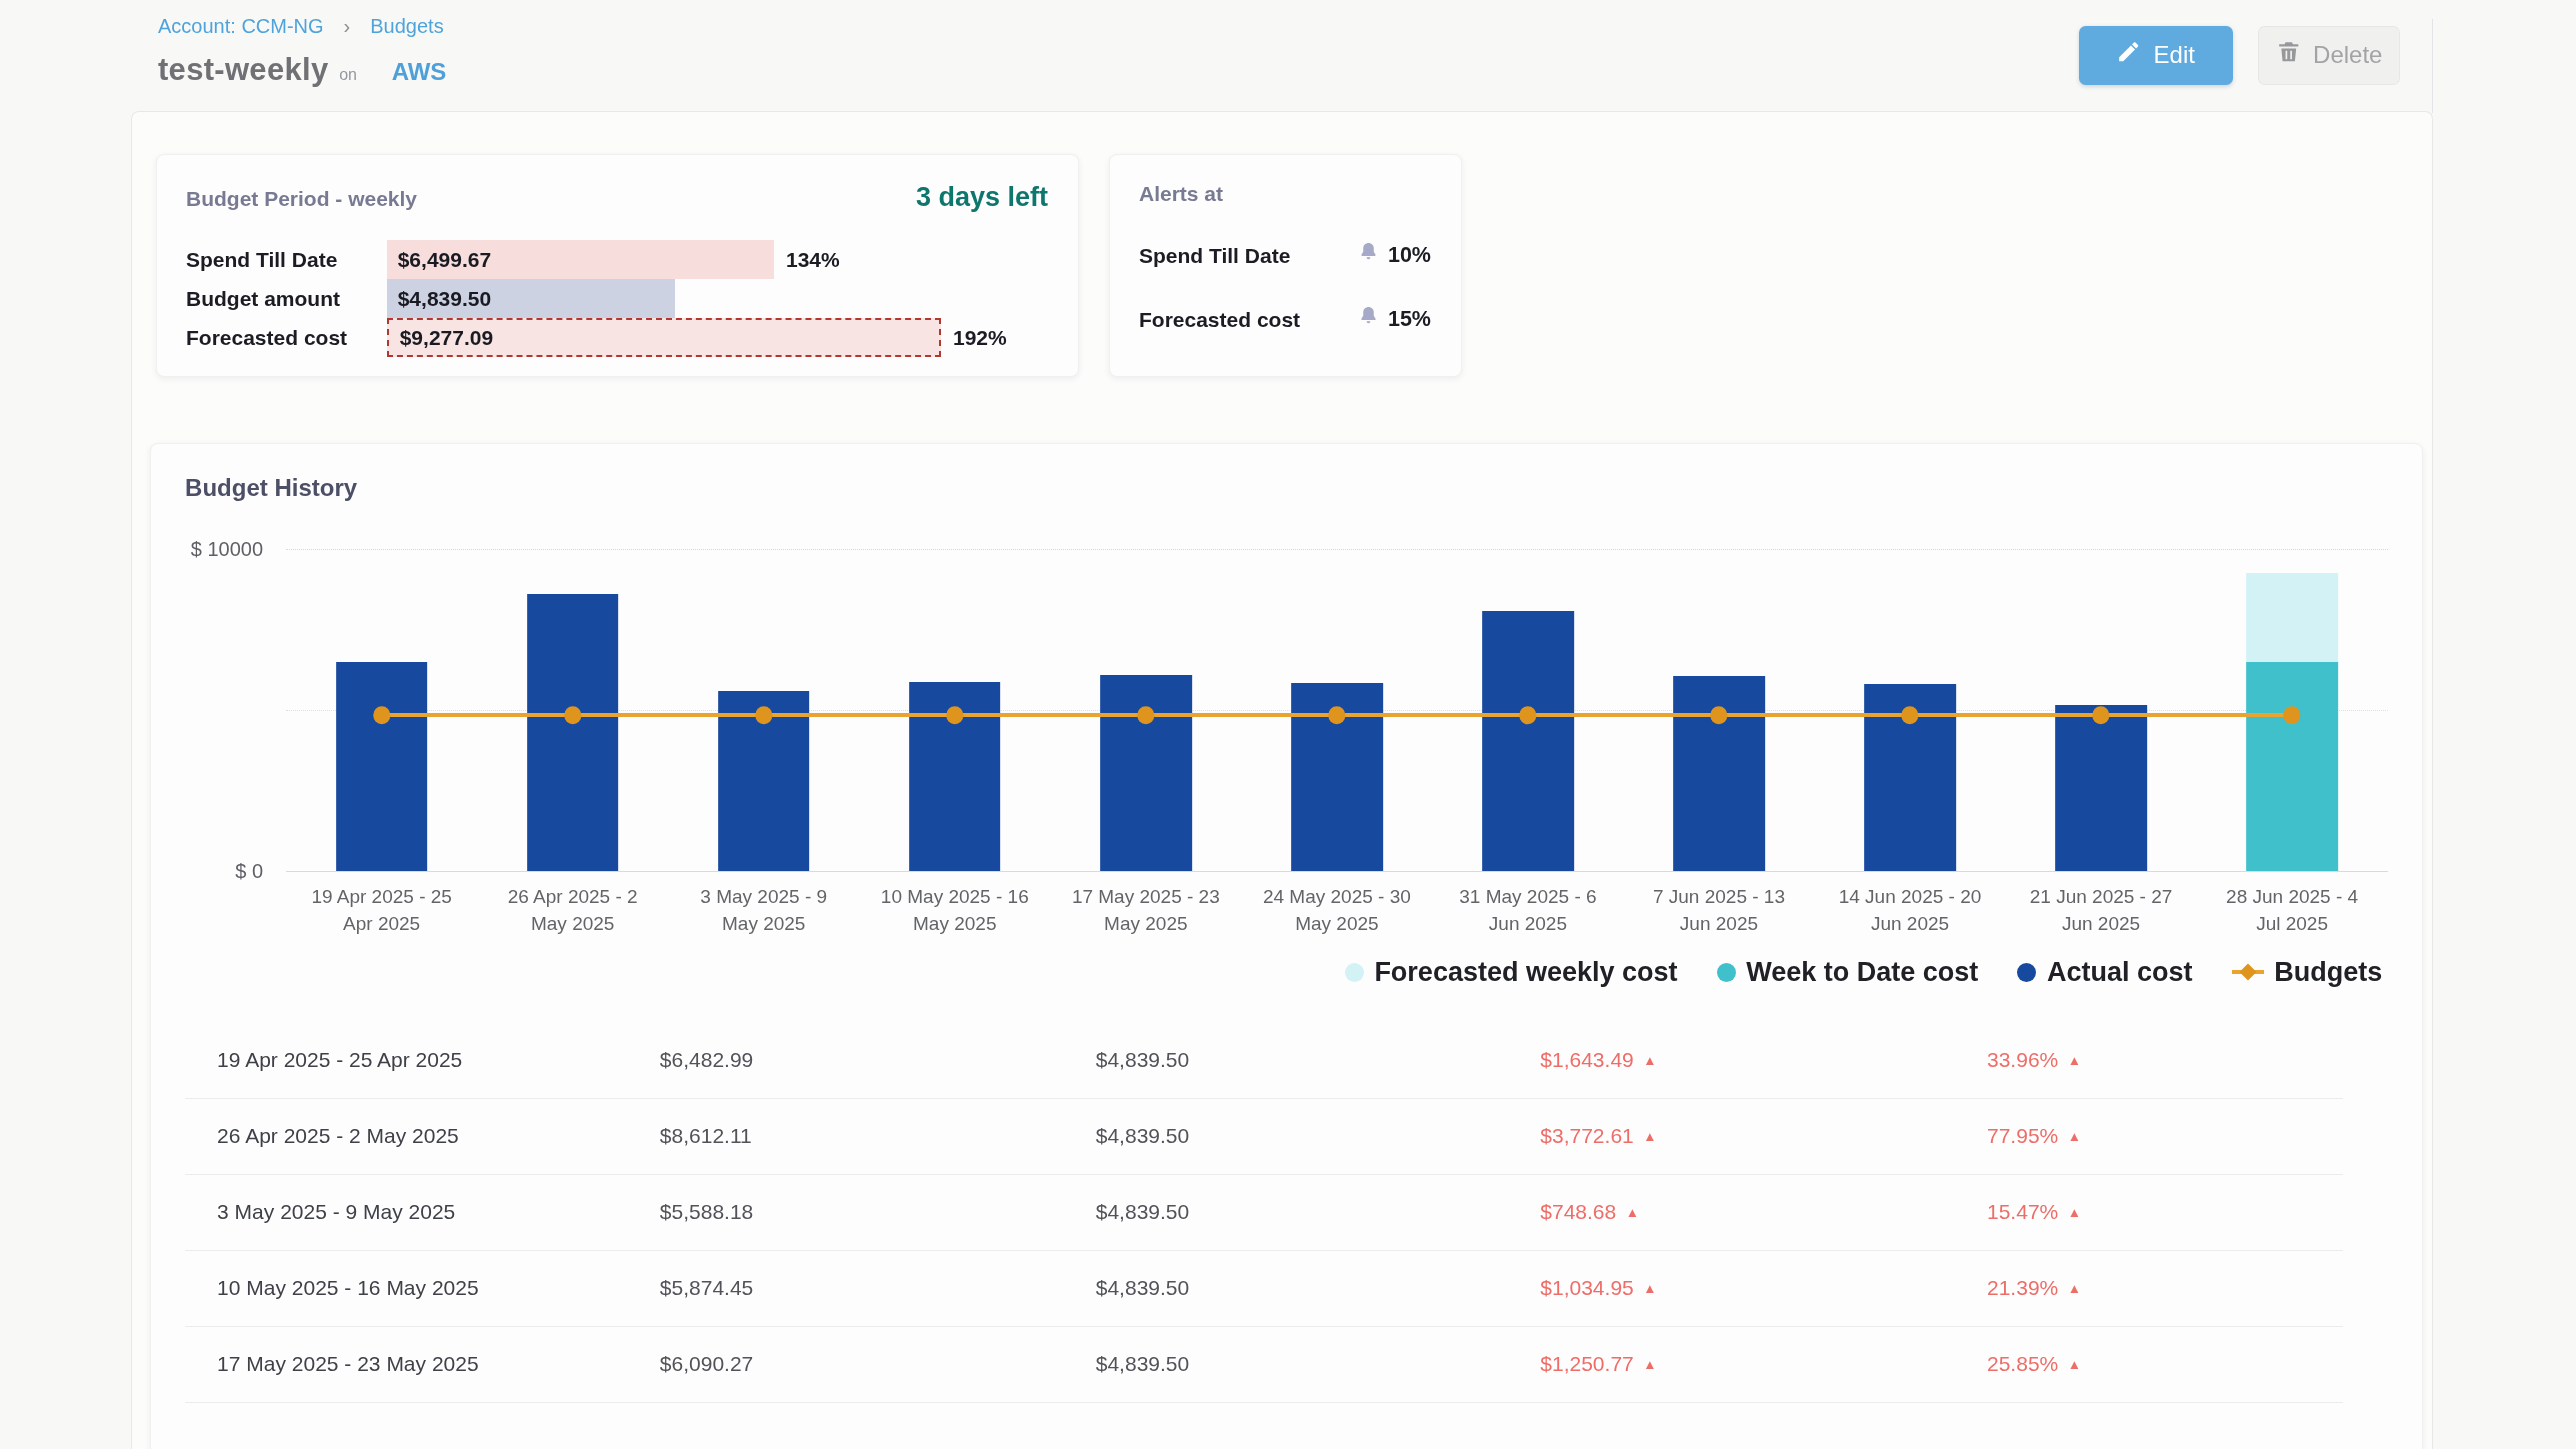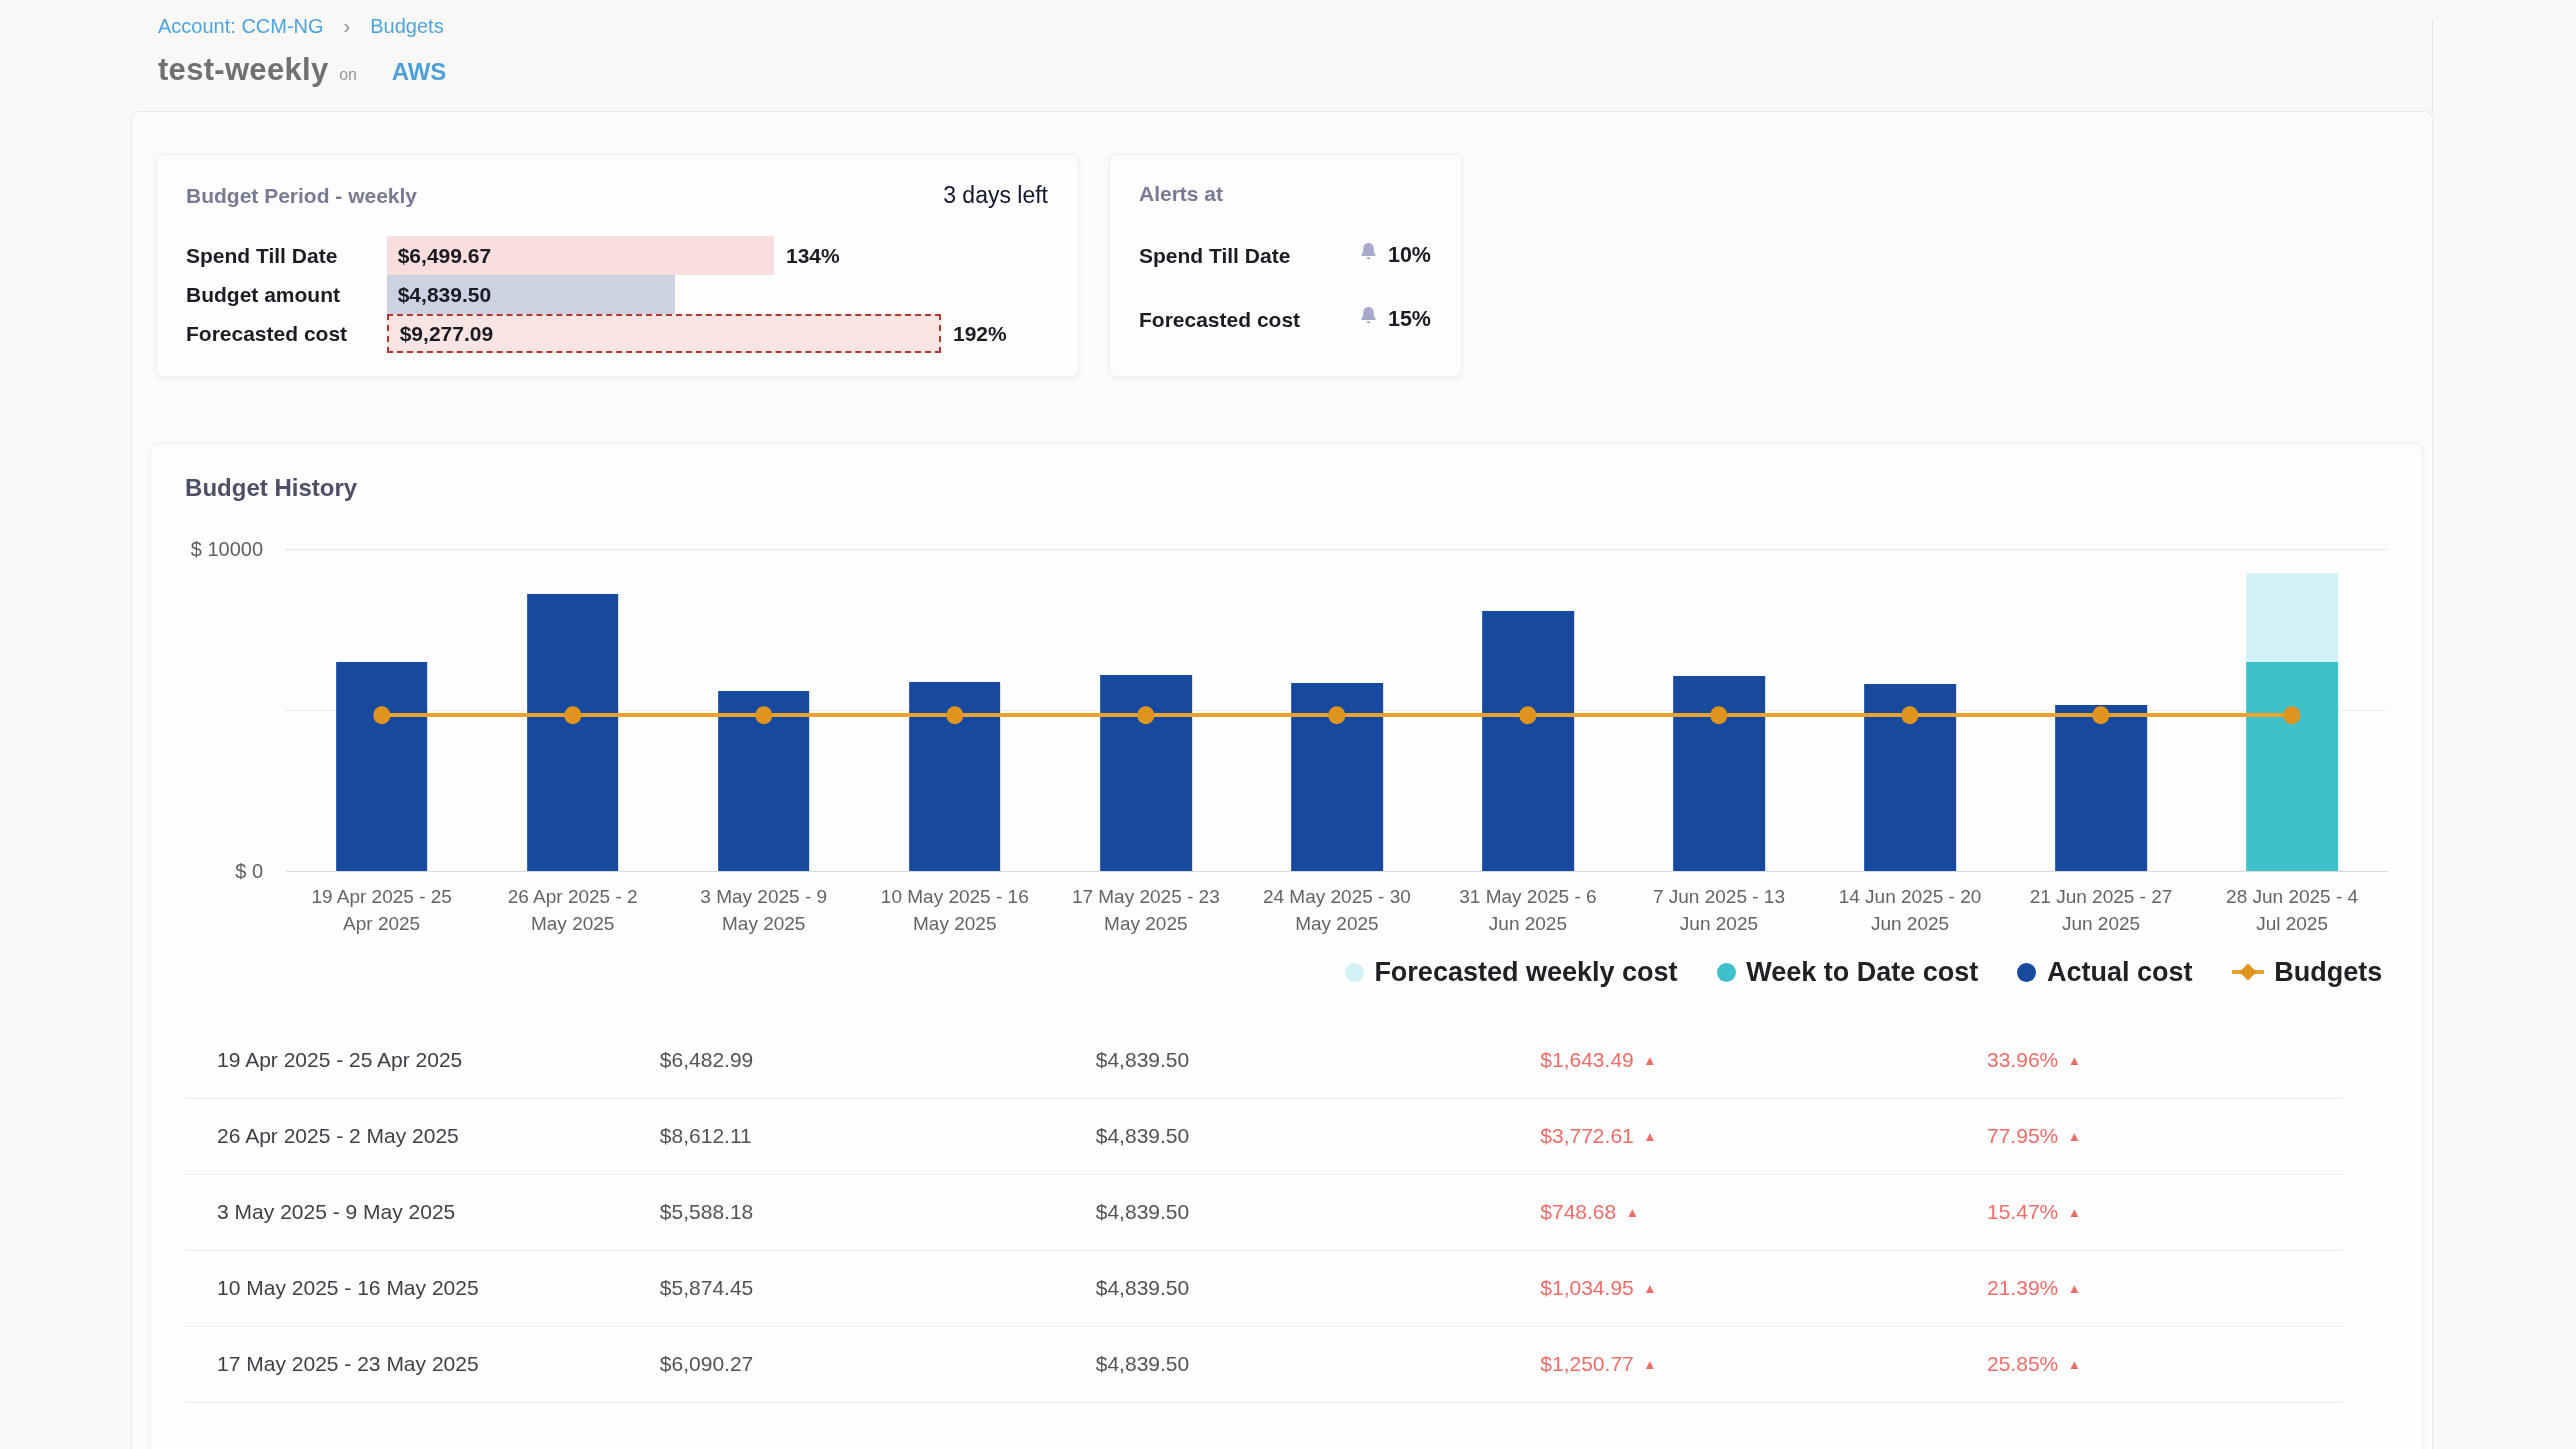--- a/index.html
+++ b/index.html
@@ -36,21 +36,21 @@
   .card {
     background: #FDFDFD; border: 0.7px solid #F0F0EE; border-radius: 8px;
     box-shadow: 0 2px 6.7px rgba(40,41,61,.07);
   }
 
   
   .cards-row { display: flex; gap: 30px; }
   .budget-period-card { width: 923px; height: 223px; padding: 27px 29.5px; }
   .card-title-row { display: flex; justify-content: space-between; align-items: baseline; }
   .card-title { font-size: 21px; font-weight: bold; color: #787A93; }
-  .days-left { font-size: 23px; font-weight: normal; color: #0f172a; }
+  .days-left { font-size: 27px; font-weight: bold; color: #0f766e; }
   .stat-rows { margin-top: 27px; }
   .stat-row { display: flex; align-items: center; height: 39px; }
   .stat-label { width: 201px; font-size: 21px; font-weight: bold; color: #1B1C24; flex: none; }
   .stat-bar { height: 100%; display: flex; align-items: center; padding-left: 10.7px; font-size: 21px; font-weight: bold; color: #1A1B22; white-space: nowrap; }
   .stat-bar.pink { background: #F7DDDC; }
   .stat-bar.lavender { background: #CDD2E3; }
   .stat-bar.forecast { background: #F8E5E3; border: 2px dashed #B23730; }
   .stat-pct { margin-left: 12px; font-size: 21px; font-weight: bold; color: #1B1C24; }
 
   .alerts-card { width: 353px; height: 223px; padding: 27px 29.5px; }
@@ -107,20 +107,34 @@
   <div class="breadcrumb">
     <a>Account: CCM-NG</a>
     <span class="crumb-sep">›</span>
     <a>Budgets</a>
   </div>
   <div class="title-row">
     <span class="page-title">test-weekly</span>
     <span class="title-on">on</span>
     <span class="title-provider">AWS</span>
   </div>
+  <div class="header-actions">
+    <button class="btn btn-edit">
+      <span><svg viewBox="0 0 24 24" fill="#FFFFFF">
+            <path d="M3 17.2V21h3.8L17.9 9.9l-3.8-3.8L3 17.2zM20.7 7.1c.4-.4.4-1 0-1.4l-2.4-2.4c-.4-.4-1-.4-1.4 0l-1.8 1.8 3.8 3.8 1.8-1.8z"></path>
+          </svg></span>
+      <span>Edit</span>
+    </button>
+    <button class="btn btn-delete">
+      <span><svg viewBox="0 0 24 24" fill="#97989B">
+            <path d="M9 3h6l1 2h5v2H3V5h5l1-2zM5 9h14l-1.2 12H6.2L5 9zm4 2v8h1.6v-8H9zm4.4 0v8H15v-8h-1.6z"></path>
+          </svg></span>
+      <span>Delete</span>
+    </button>
+  </div>
   <div class="right-divider"></div>
 </div>
 
 <div class="content-panel">
 
   <div class="cards-row">
 
     <div class="card budget-period-card">
       <div class="card-title-row">
         <span class="card-title">Budget Period - weekly</span>

